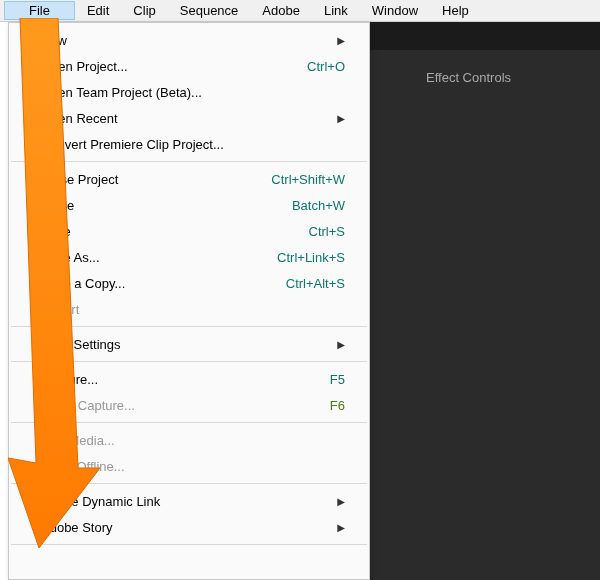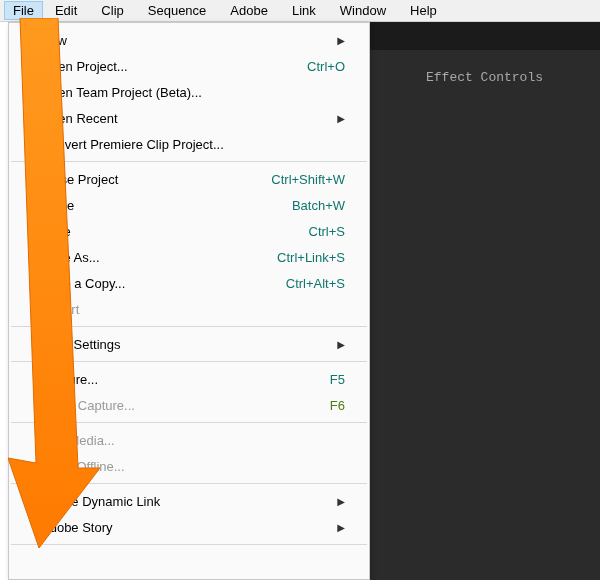--- a/index.html
+++ b/index.html
@@ -26,31 +26,30 @@
     }
     .menubar-item {
       padding: 2px 12px;
       cursor: pointer;
       color: #000;
       font-size: 13px;
     }
     .menubar-item.active {
       background: #cce4f7;
       border: 1px solid #99c9ee;
-      padding: 1px 8px;
+      padding: 1px 24px;
     }
     .content-area {
       display: flex;
       height: calc(100% - 22px);
     }
     .dark-panel {
       background: #2b2b2b;
       flex: 1;
       position: relative;
-      font-family: Liberation Mono, monospace;
     }
     .dark-panel::before {
       content: "";
       position: absolute;
       left: 0;
       right: 0;
       top: 0;
       height: 28px;
       background: #1b1b1b;
     }

